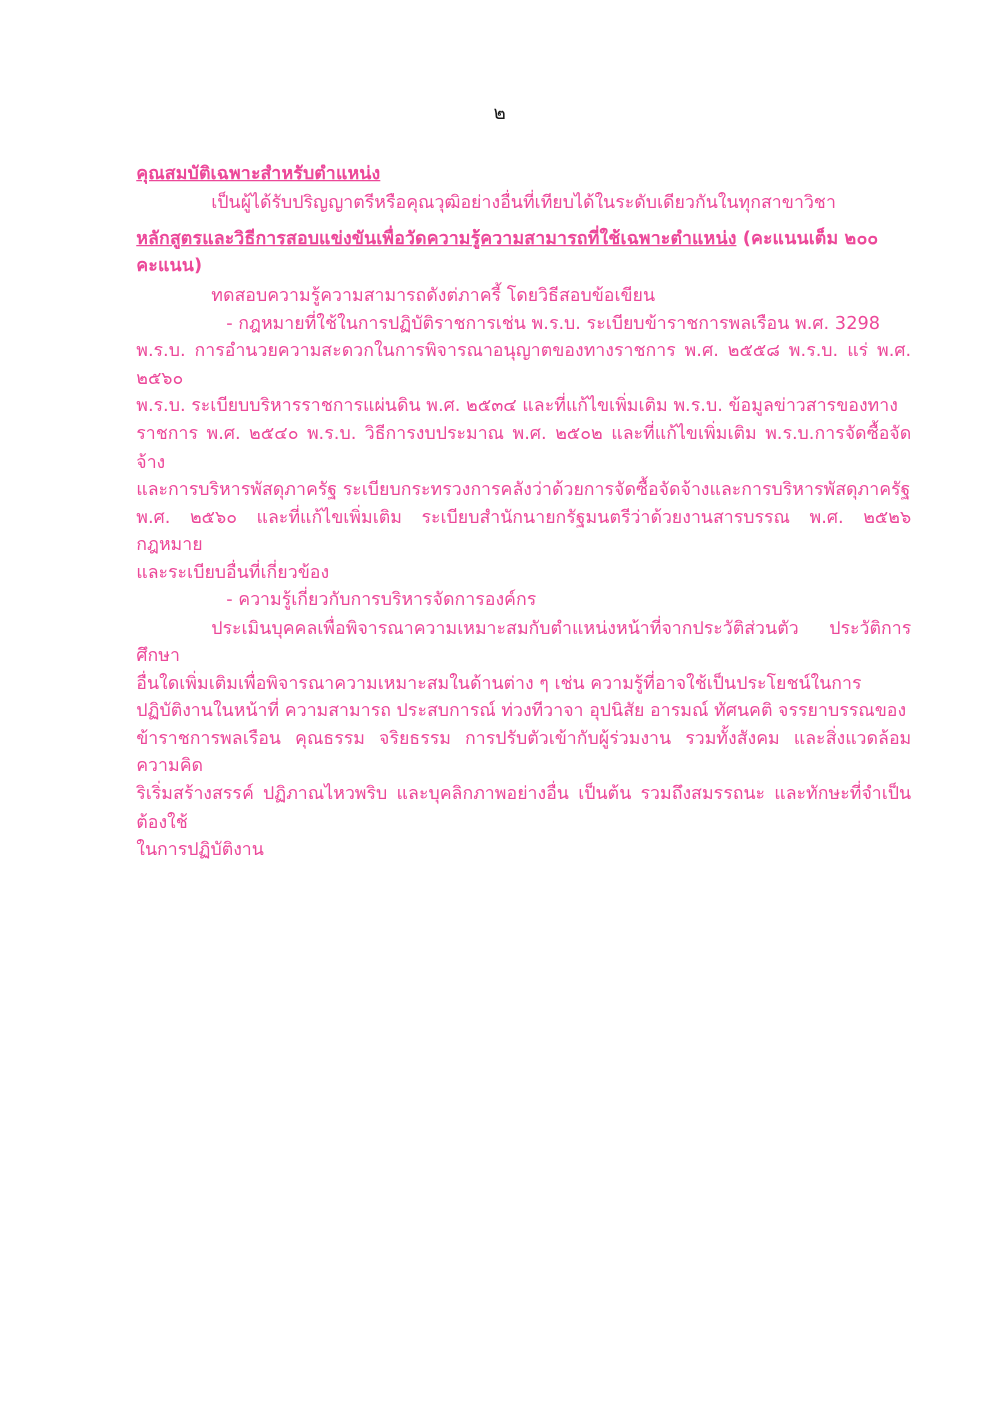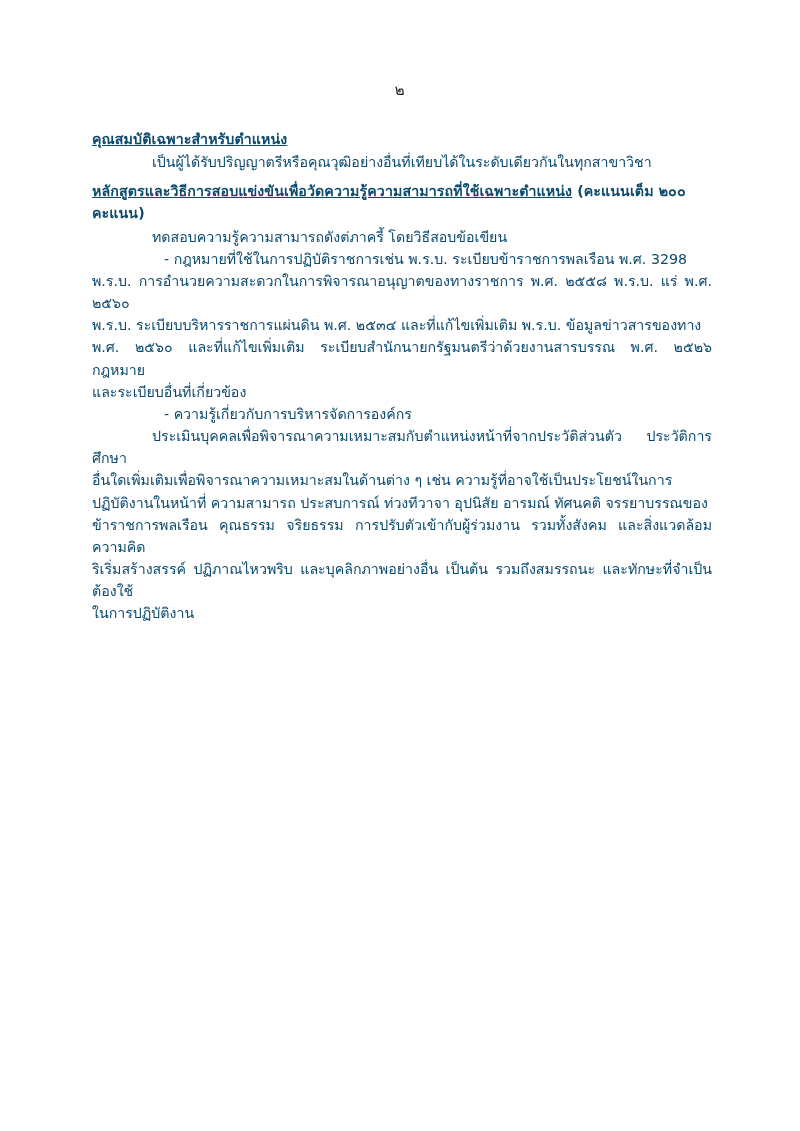--- a/index.html
+++ b/index.html
@@ -30,24 +30,24 @@
     top: 78px;
     left: 0;
     width: 800px;
     text-align: center;
     font-size: 15px;
     color: #1a1a1a;
     letter-spacing: 0.5px;
   }
   .content {
     position: absolute;
-    left: 92px;
+    left: 109px;
     top: 128px;
     width: 620px;
-    color: #0c4a6e;
+    color: #ec4899;
     font-size: 14.2px;
     line-height: 1.56;
   }
   .heading {
     font-weight: bold;
     text-decoration: underline;
     margin: 0 0 1px 0;
     letter-spacing: 0.1px;
   }
   .heading2 {
@@ -89,20 +89,22 @@
       <div class="para">เป็นผู้ได้รับปริญญาตรีหรือคุณวุฒิอย่างอื่นที่เทียบได้ในระดับเดียวกันในทุกสาขาวิชา</div>
 
       <div class="heading2"><span class="und">หลักสูตรและวิธีการสอบแข่งขันเพื่อวัดความรู้ความสามารถที่ใช้เฉพาะตำแหน่ง</span><span> (คะแนนเต็ม ๒๐๐ คะแนน)</span></div>
 
       <div class="para">ทดสอบความรู้ความสามารถดังต่ภาครี้ โดยวิธีสอบข้อเขียน</div>
 
       <div class="bullet">- กฎหมายที่ใช้ในการปฏิบัติราชการเช่น พ.ร.บ. ระเบียบข้าราชการพลเรือน พ.ศ. 3298</div>
 
       <div class="flow">พ.ร.บ. การอำนวยความสะดวกในการพิจารณาอนุญาตของทางราชการ พ.ศ. ๒๕๕๘ พ.ร.บ. แร่ พ.ศ. ๒๕๖๐</div>
       <div class="flow">พ.ร.บ. ระเบียบบริหารราชการแผ่นดิน พ.ศ. ๒๕๓๔ และที่แก้ไขเพิ่มเติม พ.ร.บ. ข้อมูลข่าวสารของทาง</div>
+      <div class="flow">ราชการ พ.ศ. ๒๕๔๐ พ.ร.บ. วิธีการงบประมาณ พ.ศ. ๒๕๐๒ และที่แก้ไขเพิ่มเติม พ.ร.บ.การจัดซื้อจัดจ้าง</div>
+      <div class="flow">และการบริหารพัสดุภาครัฐ ระเบียบกระทรวงการคลังว่าด้วยการจัดซื้อจัดจ้างและการบริหารพัสดุภาครัฐ</div>
       <div class="flow">พ.ศ. ๒๕๖๐ และที่แก้ไขเพิ่มเติม ระเบียบสำนักนายกรัฐมนตรีว่าด้วยงานสารบรรณ พ.ศ. ๒๕๒๖ กฎหมาย</div>
       <div class="flow">และระเบียบอื่นที่เกี่ยวข้อง</div>
 
       <div class="bullet">- ความรู้เกี่ยวกับการบริหารจัดการองค์กร</div>
 
 
       <div class="para">ประเมินบุคคลเพื่อพิจารณาความเหมาะสมกับตำแหน่งหน้าที่จากประวัติส่วนตัว ประวัติการศึกษา</div>
       <div class="flow">อื่นใดเพิ่มเติมเพื่อพิจารณาความเหมาะสมในด้านต่าง ๆ เช่น ความรู้ที่อาจใช้เป็นประโยชน์ในการ</div>
       <div class="flow">ปฏิบัติงานในหน้าที่ ความสามารถ ประสบการณ์ ท่วงทีวาจา อุปนิสัย อารมณ์ ทัศนคติ จรรยาบรรณของ</div>
       <div class="flow">ข้าราชการพลเรือน คุณธรรม จริยธรรม การปรับตัวเข้ากับผู้ร่วมงาน รวมทั้งสังคม และสิ่งแวดล้อม ความคิด</div>

